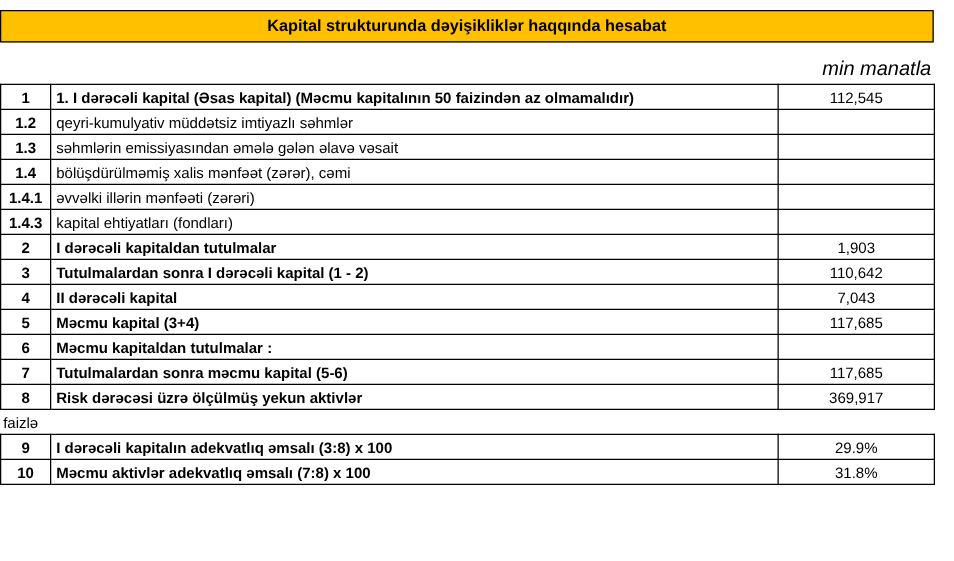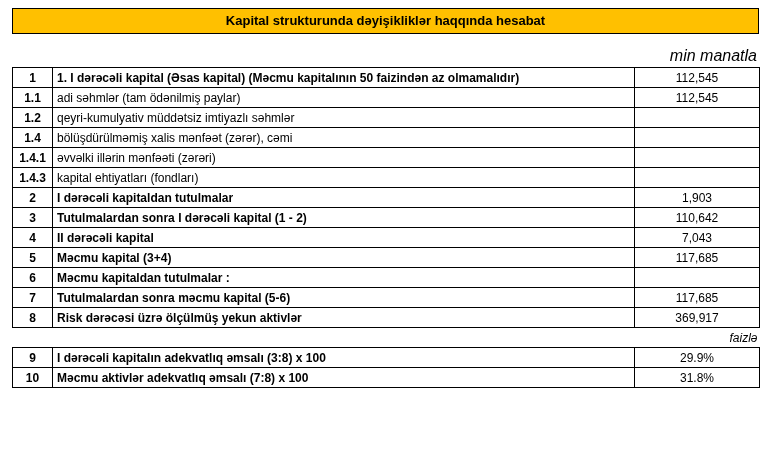--- a/index.html
+++ b/index.html
@@ -8,21 +8,21 @@
     background: #ffffff;
     font-family: "Liberation Sans", sans-serif;
     color: #000;
   }
   body {
     width: 763px;
     height: 449px;
     overflow: hidden;
   }
   .page {
-    padding: 8px 8px 0 12px;
+    padding: 8px 8px 0 0;
     box-sizing: border-box;
     width: 686px;
   }
   .title-bar {
     background: #FFC000;
     border: 1px solid #000;
     text-align: center;
     font-weight: bold;
     font-size: 13px;
     padding: 4px 0 5px 0;
@@ -58,22 +58,21 @@
     text-align: left;
   }
   td.c-value {
     text-align: center;
   }
   tr.bold td.c-label {
     font-weight: bold;
   }
   tr.note-row td {
     border: none;
-    text-align: right;
-    font-style: italic;
+    text-align: left;
     padding: 2px 2px;
   }
   col.col-no { width: 40px; }
   col.col-label { width: 582px; }
   col.col-value { width: 125px; }
 </style>
 </head>
 <body>
 
 <div class="page">
@@ -90,27 +89,27 @@
       <col class="col-label">
       <col class="col-value">
     </colgroup>
     <tbody id="table-body">
         <tr class="bold">
           <td class="c-no">1</td>
           <td class="c-label">1. I dərəcəli kapital (Əsas kapital) (Məcmu kapitalının 50 faizindən az olmamalıdır)</td>
           <td class="c-value">112,545</td>
         </tr>
         <tr class="">
-          <td class="c-no">1.1</td>
-          <td class="c-label">adi səhmlər (tam ödənilmiş paylar)</td>
-          <td class="c-value">112,545</td>
+          <td class="c-no">1.2</td>
+          <td class="c-label">qeyri-kumulyativ müddətsiz imtiyazlı səhmlər</td>
+          <td class="c-value"></td>
         </tr>
         <tr class="">
-          <td class="c-no">1.2</td>
-          <td class="c-label">qeyri-kumulyativ müddətsiz imtiyazlı səhmlər</td>
+          <td class="c-no">1.3</td>
+          <td class="c-label">səhmlərin emissiyasından əmələ gələn əlavə vəsait</td>
           <td class="c-value"></td>
         </tr>
         <tr class="">
           <td class="c-no">1.4</td>
           <td class="c-label">bölüşdürülməmiş xalis mənfəət (zərər), cəmi</td>
           <td class="c-value"></td>
         </tr>
         <tr class="">
           <td class="c-no">1.4.1</td>
           <td class="c-label">əvvəlki illərin mənfəəti (zərəri)</td>

